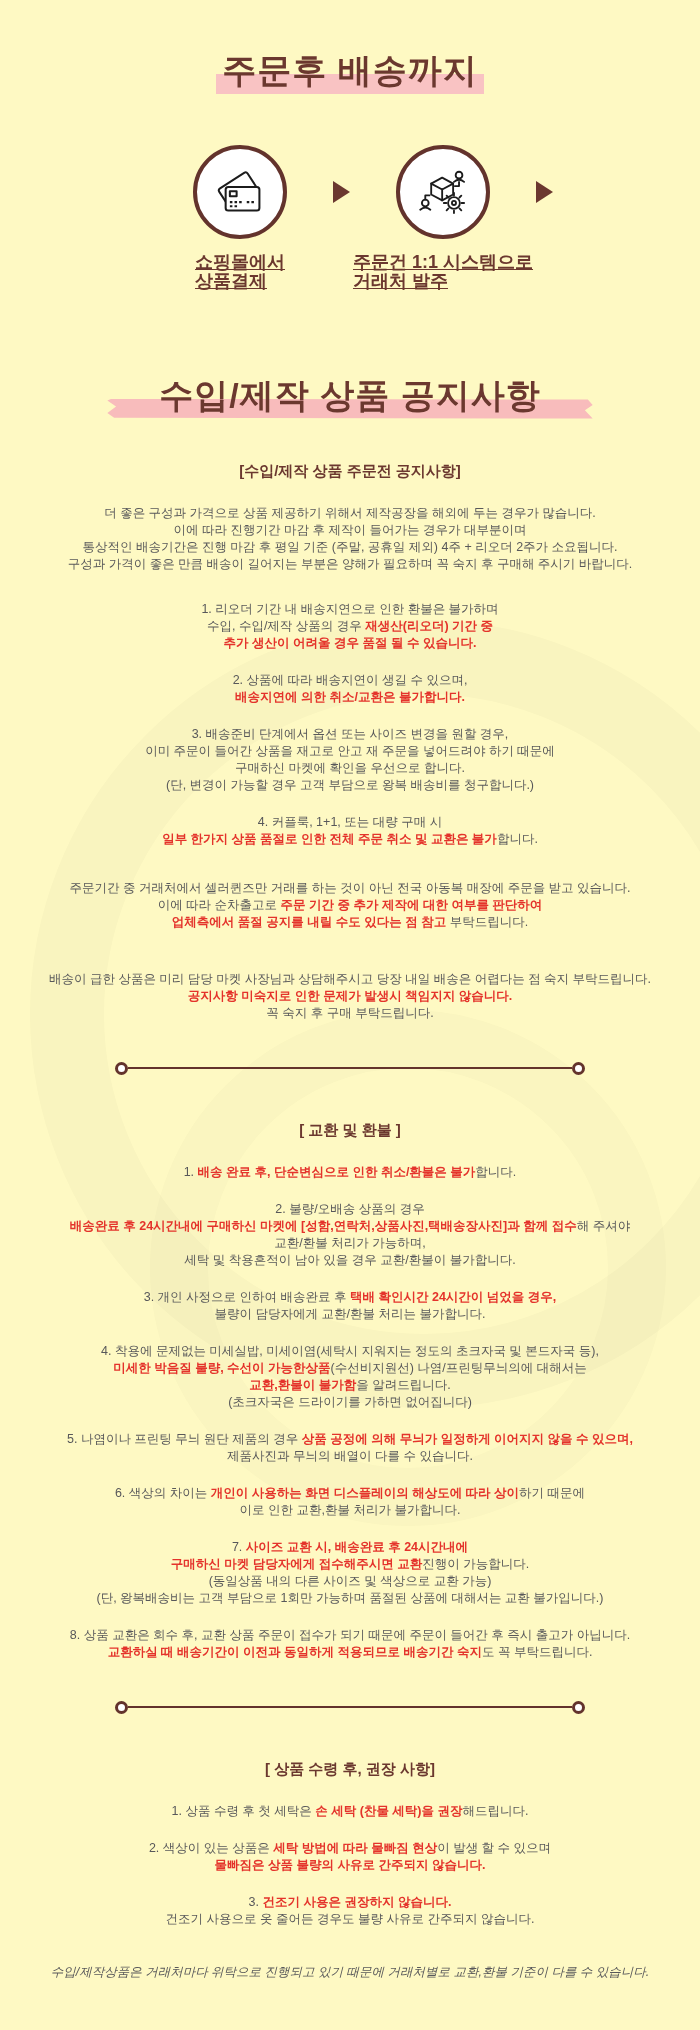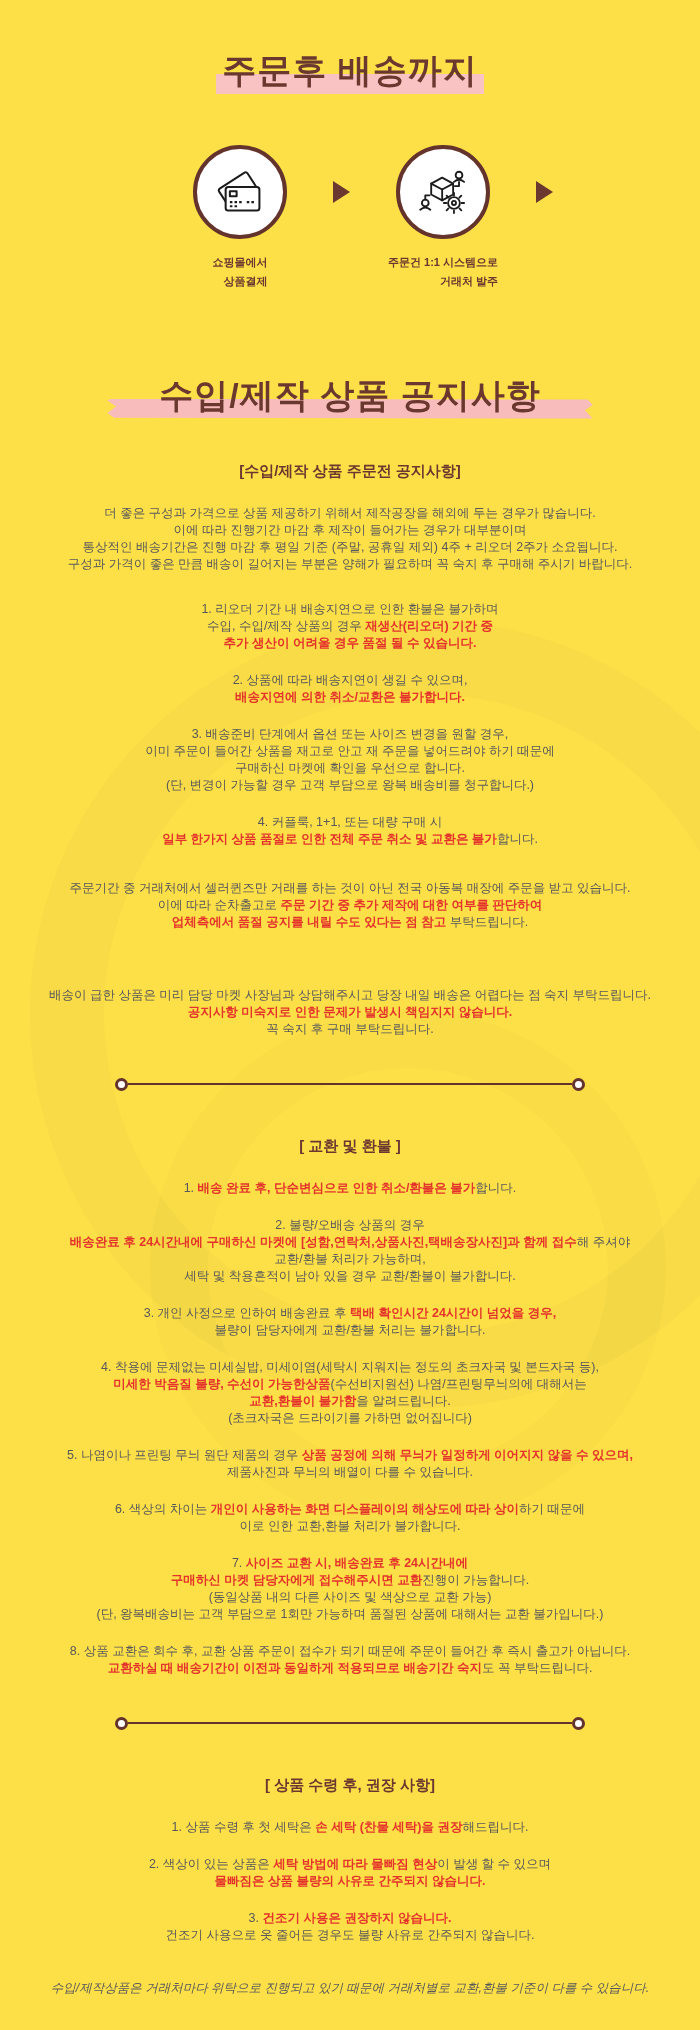--- a/index.html
+++ b/index.html
@@ -1,38 +1,38 @@
 <!DOCTYPE html>
 <html><head>
 <meta charset="utf-8">
 <style>
   html,body{margin:0;padding:0;background:#ffffff;}
   body{font-family:"Liberation Sans","DejaVu Sans",sans-serif;}
-  .page{position:relative;width:700px;height:2030px;margin:0 auto;background:#fde047;overflow:hidden;}
+  .page{position:relative;width:700px;height:2030px;margin:0 auto;background:#fef9c3;overflow:hidden;}
   .wm{position:absolute;border-radius:50%;pointer-events:none;}
   .wm1{left:30px;top:620px;width:640px;height:640px;border:74px solid rgba(60,60,60,0.025);}
   .wm2{left:150px;top:1010px;width:400px;height:400px;border:58px solid rgba(60,60,60,0.02);}
   .content{position:relative;z-index:1;padding-top:50px;}
 
   
   .title-wrap{text-align:center;}
   .big-title{position:relative;display:inline-block;font-size:34px;font-weight:800;letter-spacing:1px;color:#6b382f;line-height:1.2;}
   .band{position:absolute;bottom:-3px;height:20px;background:#f9c3c3;z-index:0;}
   .band1{left:-6px;right:-6px;}
   .band2{left:-52px;right:-52px;background:#f8bcbc;
     clip-path:polygon(1% 0,99% 5%,100% 32%,98.4% 58%,100% 100%,1.4% 96%,0 72%,1.8% 40%,0 10%);}
   .title-text{position:relative;z-index:1;}
 
   
   .steps{display:flex;justify-content:center;align-items:flex-start;margin-top:54px;}
   .step{width:186px;display:flex;flex-direction:column;align-items:center;}
   .circle{width:86px;height:86px;border:4px solid #63332c;border-radius:50%;background:#fff;
     display:flex;align-items:center;justify-content:center;}
   .circle svg{display:block;}
-  .caption{margin-top:14px;text-align:right;font-size:11px;font-weight:bold;color:#6b382f;line-height:19px;}
+  .caption{margin-top:14px;text-align:left;font-size:18px;font-weight:bold;color:#6b382f;line-height:19px;text-decoration:underline;}
   .arrow{width:0;height:0;border-left:17px solid #6b382f;border-top:11px solid transparent;
     border-bottom:11px solid transparent;margin-top:36px;}
 
   .t2{margin-top:84px;}
 
   
   .section-heading{margin:46px 0 24px;text-align:center;font-size:15px;font-weight:bold;color:#6b382f;}
   .para{margin:20px 24px;text-align:center;font-size:12.5px;line-height:17px;color:#58585a;}
   .para .r{color:#e4332b;font-weight:bold;}
   .divider{display:flex;align-items:center;width:470px;margin:40px auto 36px;}
@@ -133,21 +133,21 @@
         </div>
         <div class="para">
           <div class="line"><span>4. 커플룩, 1+1, 또는 대량 구매 시</span></div>
           <div class="line"><span class="r">일부 한가지 상품 품절로 인한 전체 주문 취소 및 교환은 불가</span><span>합니다.</span></div>
         </div>
         <div class="para" style="margin-top: 32px;">
           <div class="line"><span>주문기간 중 거래처에서 셀러퀸즈만 거래를 하는 것이 아닌 전국 아동복 매장에 주문을 받고 있습니다.</span></div>
           <div class="line"><span>이에 따라 순차출고로 </span><span class="r">주문 기간 중 추가 제작에 대한 여부를 판단하여</span></div>
           <div class="line"><span class="r">업체측에서 품절 공지를 내릴 수도 있다는 점 참고</span><span> 부탁드립니다.</span></div>
         </div>
-        <div class="para" style="margin-top: 56px;">
+        <div class="para" style="margin-top: 40px;">
           <div class="line"><span>배송이 급한 상품은 미리 담당 마켓 사장님과 상담해주시고 당장 내일 배송은 어렵다는 점 숙지 부탁드립니다.</span></div>
           <div class="line"><span class="r">공지사항 미숙지로 인한 문제가 발생시 책임지지 않습니다.</span></div>
           <div class="line"><span>꼭 숙지 후 구매 부탁드립니다.</span></div>
         </div>
         <div class="divider">
           <span class="dring"></span>
           <div class="dline"></div>
           <span class="dring"></span>
         </div>
         <div class="section-heading">[ 교환 및 환불 ]</div>

